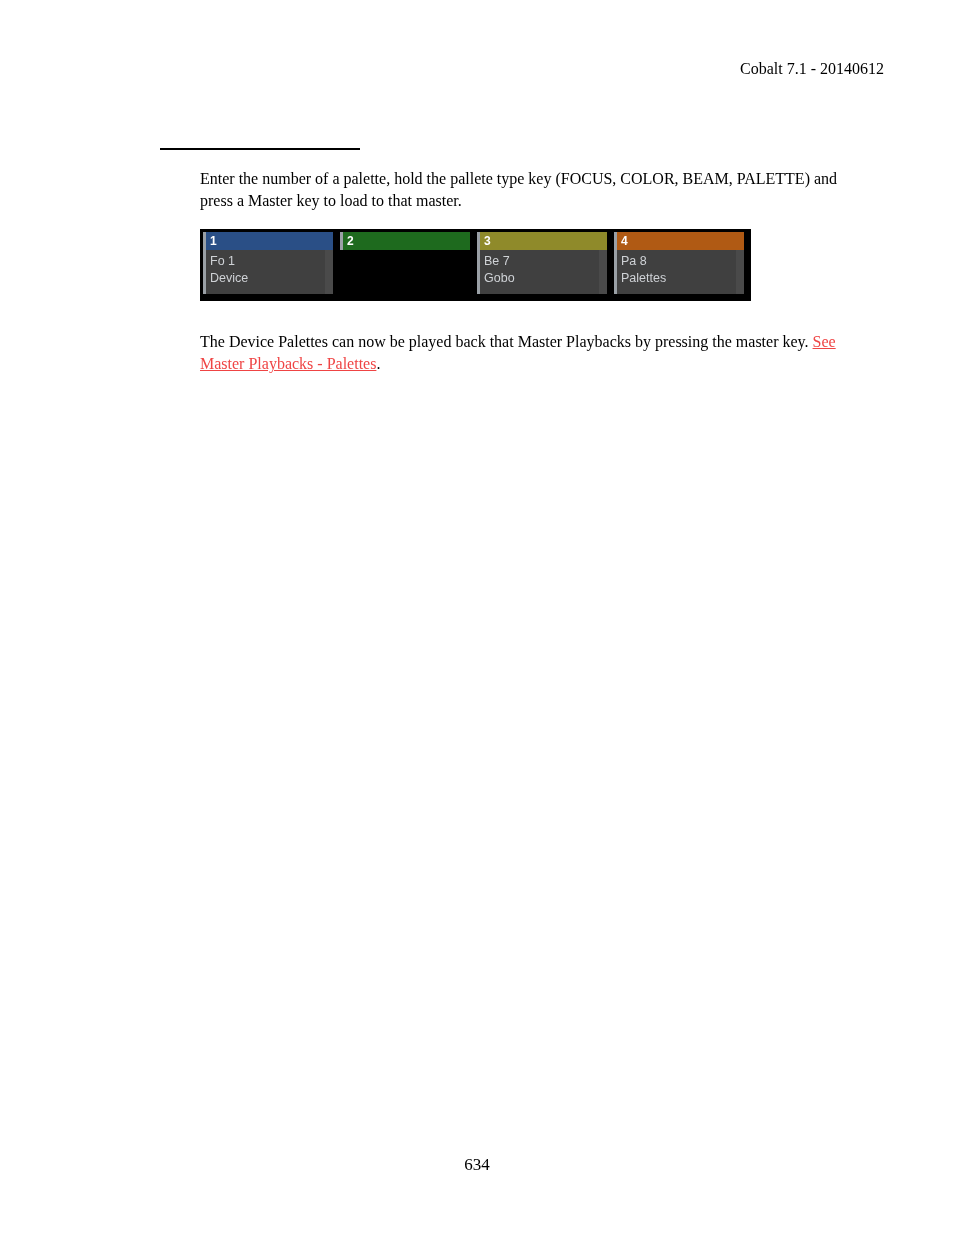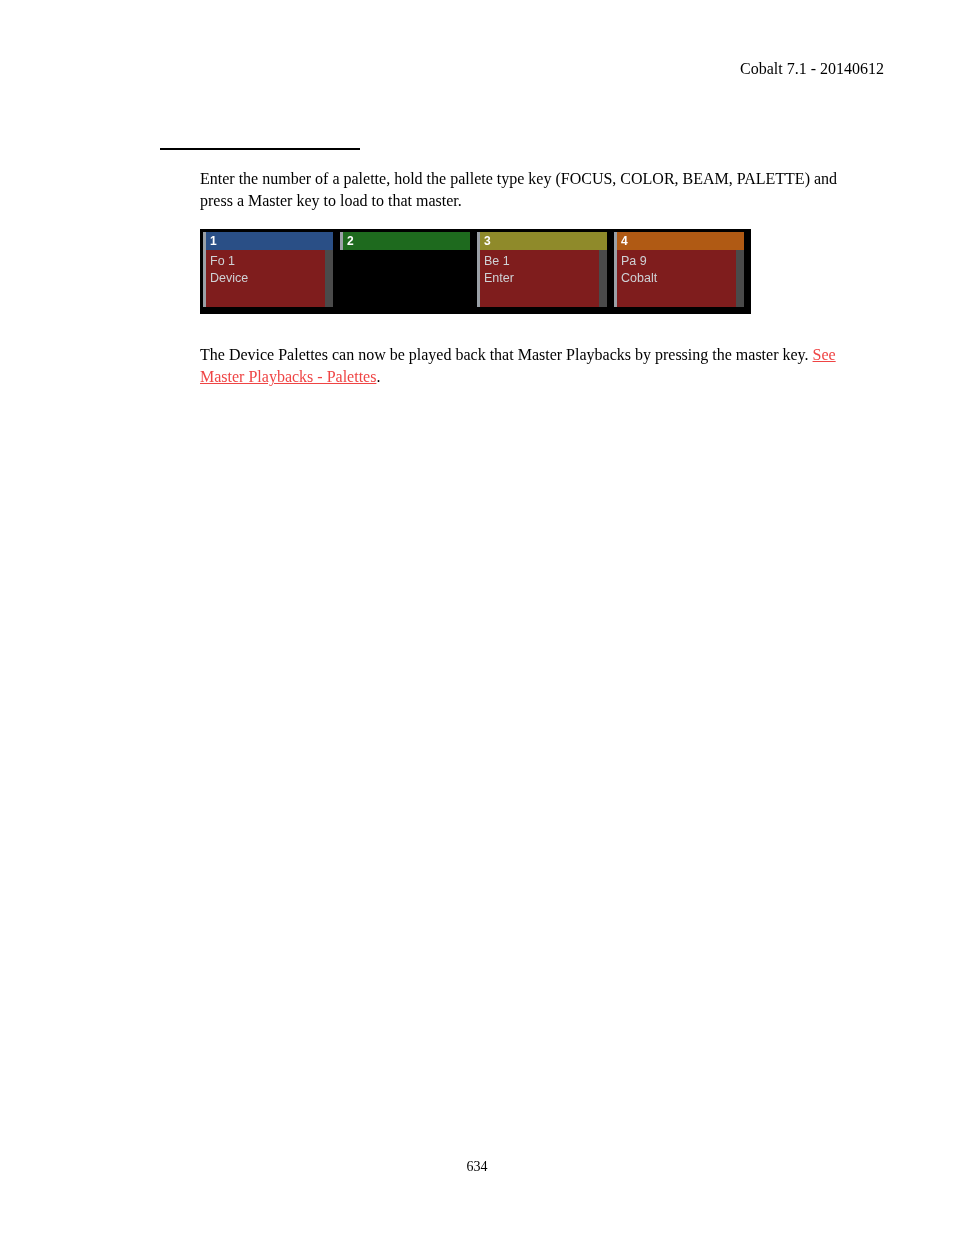--- a/index.html
+++ b/index.html
@@ -58,22 +58,22 @@
     height: 18px;
     color: #fff;
     font-family: Verdana, Arial, sans-serif;
     font-size: 12px;
     font-weight: bold;
     padding-left: 4px;
     line-height: 18px;
     border-left: 3px solid #9aa0a6;
   }
   .palette-body {
-    background: #7f1d1d;
-    height: 57px;
+    background: #404040;
+    height: 44px;
     color: #cfd2d6;
     font-family: Verdana, Arial, sans-serif;
     font-size: 12.5px;
     line-height: 1.35;
     padding: 3px 4px 0 4px;
     border-left: 3px solid #9aa0a6;
     border-right: 8px solid #4a4a4a;
     box-sizing: border-box;
   }
   .c-blue   { background: #2a4f86; }
@@ -83,21 +83,21 @@
   a.link {
     color: #ef4444;
     text-decoration: underline;
   }
   .page-number {
     position: absolute;
     bottom: 60px;
     left: 0;
     width: 100%;
     text-align: center;
-    font-size: 14px;
+    font-size: 17px;
   }
 </style>
 </head>
 <body>
 
 <div class="page">
 
   <div class="header-right">Cobalt 7.1 - 20140612</div>
 
   <hr class="hr-line">
@@ -113,29 +113,29 @@
           <div>Fo 1</div>
           <div>Device</div>
         </div>
       </div>
       <div class="palette-cell">
         <div class="palette-top c-green">2</div>
       </div>
       <div class="palette-cell">
         <div class="palette-top c-olive">3</div>
         <div class="palette-body">
-          <div>Be 1</div>
-          <div>Enter</div>
+          <div>Be 7</div>
+          <div>Gobo</div>
         </div>
       </div>
       <div class="palette-cell">
         <div class="palette-top c-orange">4</div>
         <div class="palette-body">
-          <div>Pa 9</div>
-          <div>Cobalt</div>
+          <div>Pa 8</div>
+          <div>Palettes</div>
         </div>
       </div>
     </div>
 
     <p class="para">
       <span>The Device Palettes can now be played back that Master Playbacks by pressing the master key. </span><a href="#" class="link">See Master Playbacks - Palettes</a><span>.</span>
     </p>
 
   </div>
 

